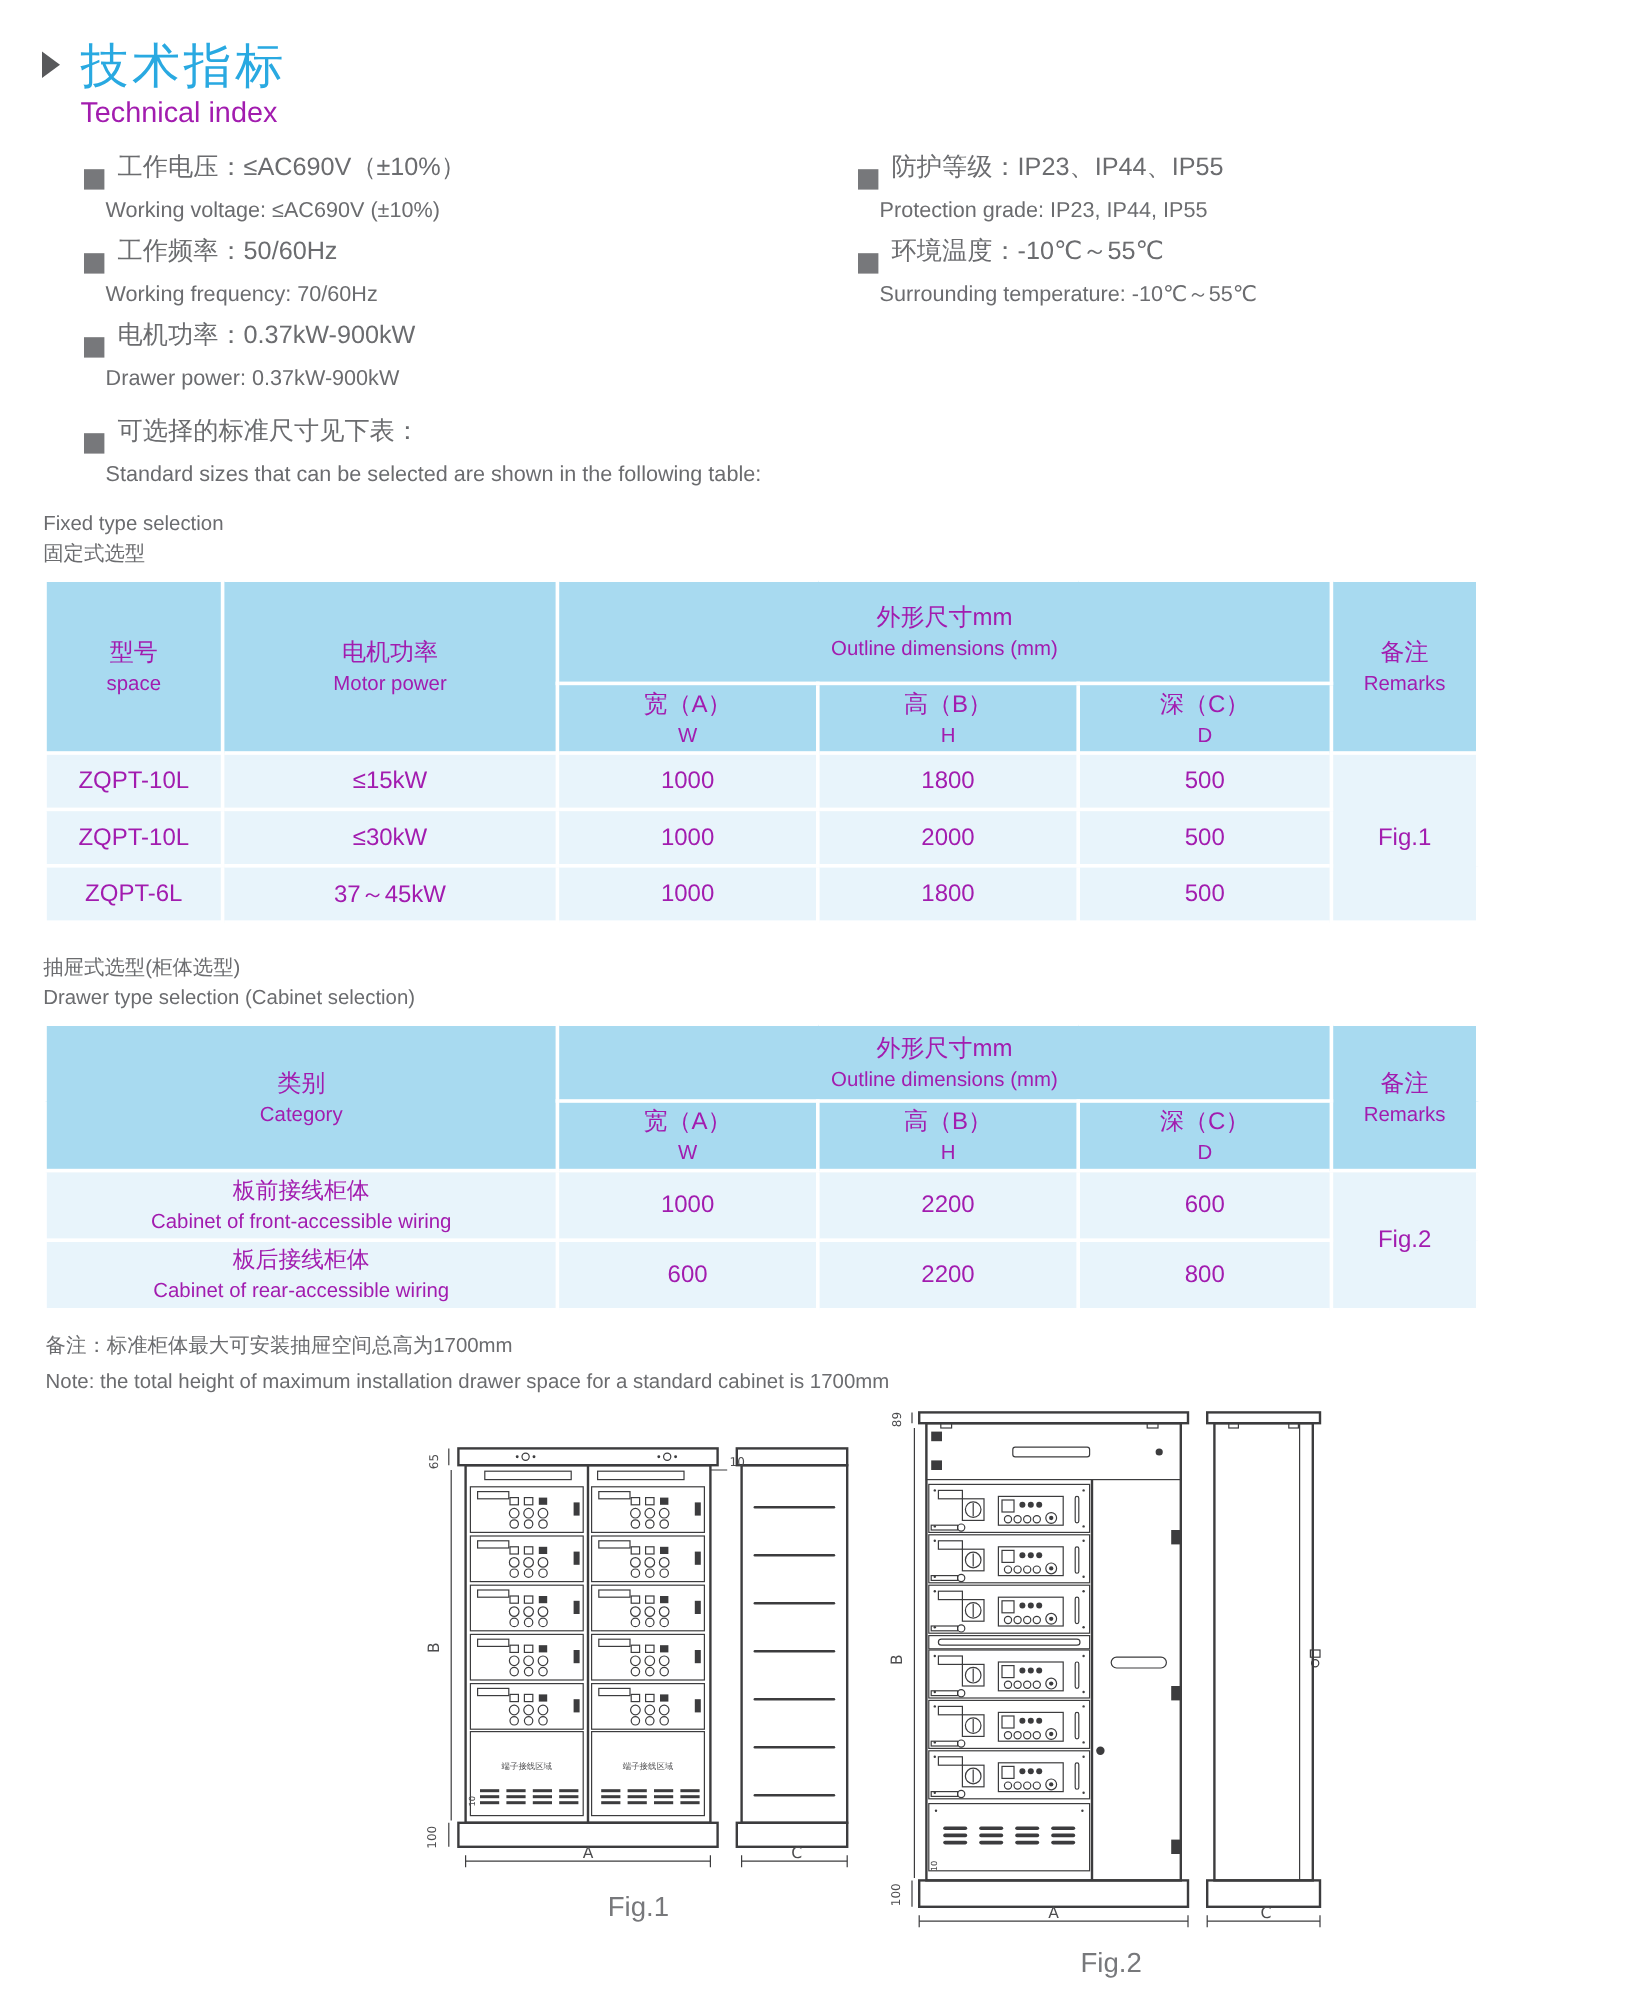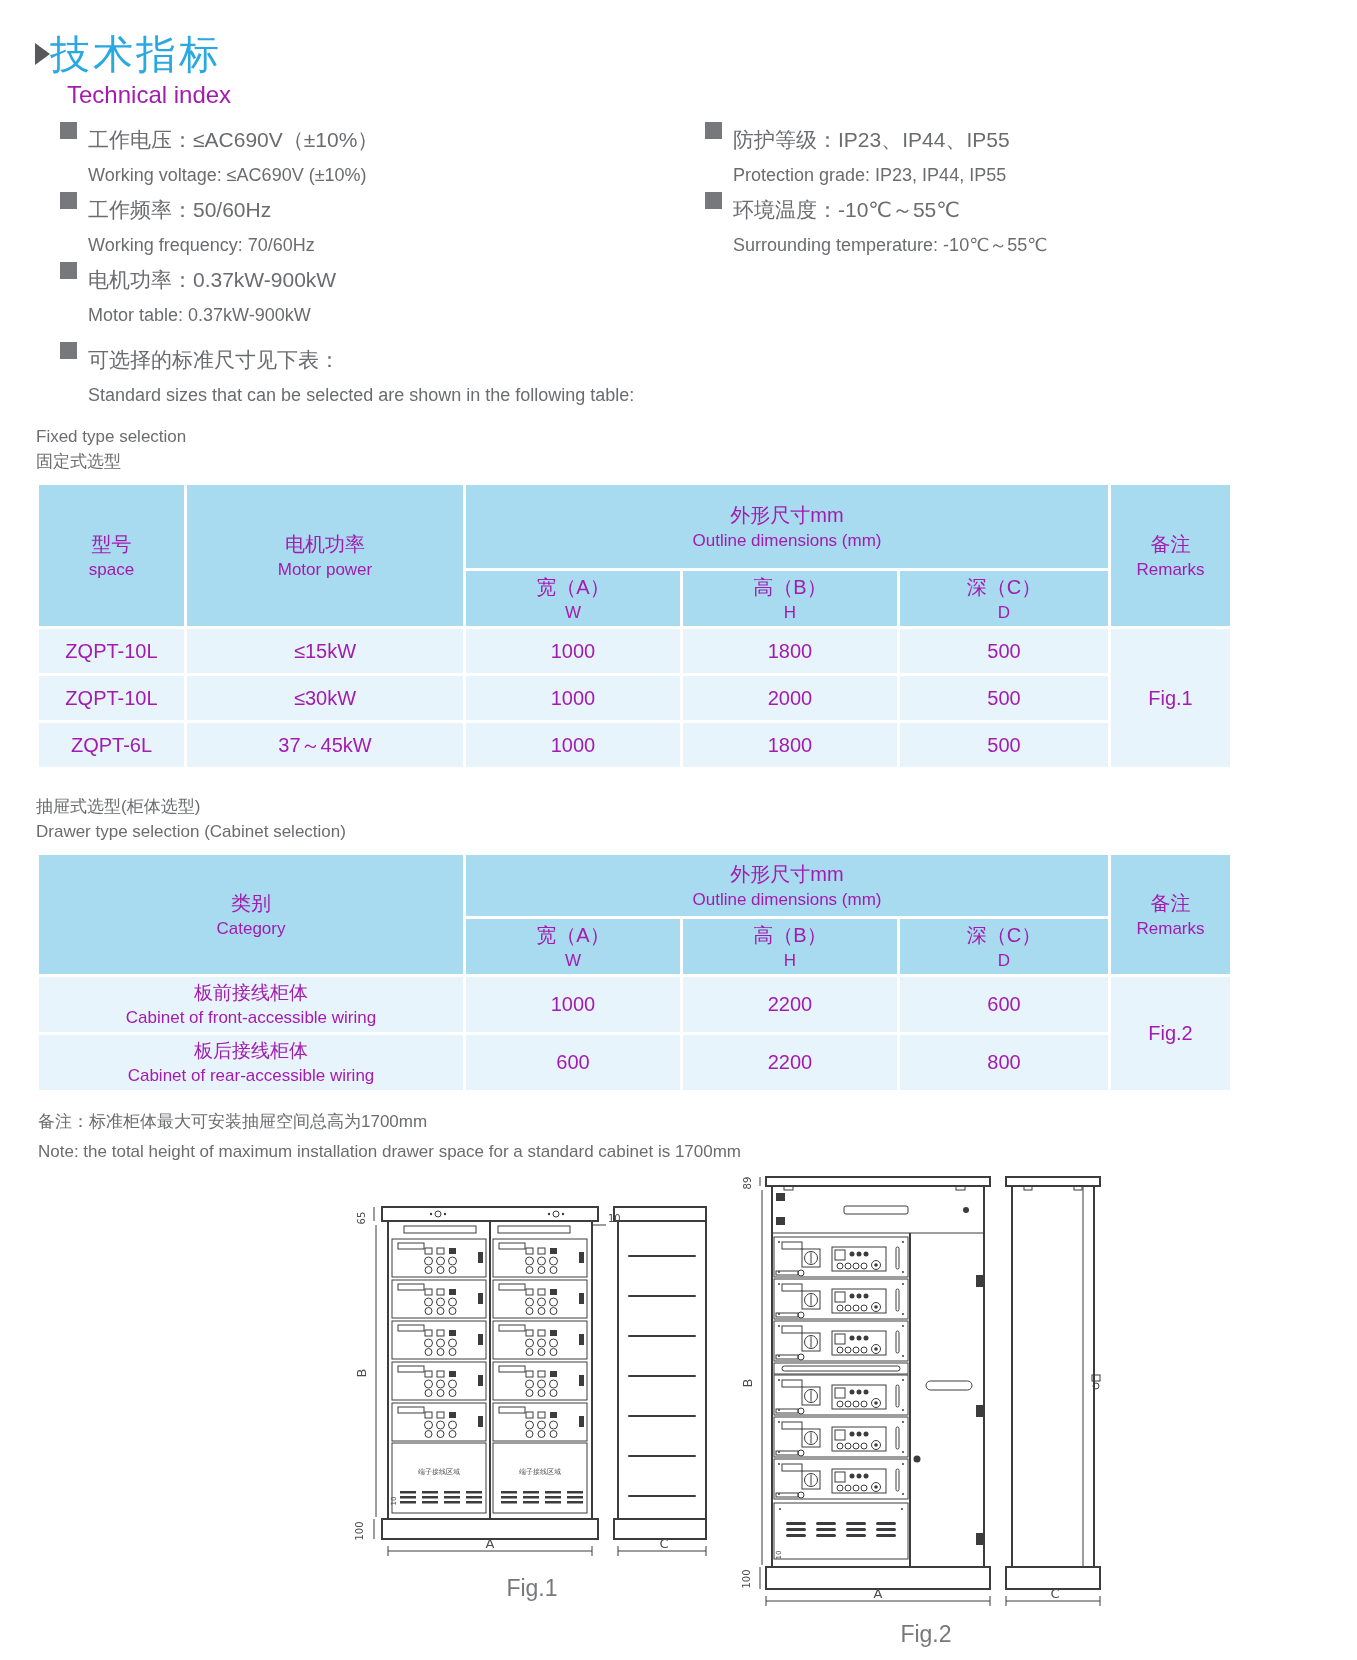--- a/index.html
+++ b/index.html
@@ -4,29 +4,29 @@
 <style>
   * { box-sizing: border-box; }
   body { margin: 0; background: #ffffff; }
   .page {
     width: 1357px; height: 1660px; position: relative; overflow: hidden;
     background: #fff; color: #6b6c6f;
     font-family: "Liberation Sans", "DejaVu Sans", sans-serif;
   }
   
   .title-block { padding: 30px 0 0 35px; }
-  .title-row { display: flex; align-items: center; height: 48px; }
+  .title-row { display: flex; align-items: center; gap: 17px; height: 48px; }
   .arrow-icon { width: 0; height: 0; border-top: 11px solid transparent;
     border-bottom: 11px solid transparent; border-left: 15px solid #58595b; }
   .title-zh { font-size: 40px; color: #29a9e1; letter-spacing: 3px; }
   .title-en { font-size: 24px; color: #a21caf; margin: 4px 0 0 32px; line-height: 26px; }
   
   .specs { margin: 14px 0 0 60px; display: flex; }
   .specs-col-left { width: 645px; }
-  .spec-zh { font-size: 21px; line-height: 36px; display: flex; align-items: flex-start; gap: 11px; }
+  .spec-zh { font-size: 21px; line-height: 36px; display: flex; align-items: flex-end; gap: 11px; margin-left: 10px; }
   .bullet { width: 17px; height: 17px; background: #77787b; flex: none; }
   .spec-en { font-size: 18px; line-height: 34px; margin-left: 28px; }
   .std-note { margin: 10px 0 0 60px; }
   
   .section-label { margin: 12px 0 0 36px; font-size: 17px; }
   .section-label div { line-height: 25px; }
   .section-label.gap-lg { margin-top: 24px; }
   
   table.spec-table { border-collapse: collapse; table-layout: fixed;
     width: 1194px; margin: 8px 0 0 36px; }
@@ -83,21 +83,21 @@
             <span class="bullet"></span>
             <span>工作频率：50/60Hz</span>
           </div>
         <div class="spec-en">Working frequency: 70/60Hz</div>
       </div>
       <div>
         <div class="spec-zh">
             <span class="bullet"></span>
             <span>电机功率：0.37kW-900kW</span>
           </div>
-        <div class="spec-en">Motor table: 0.37kW-900kW</div>
+        <div class="spec-en">Drawer power: 0.37kW-900kW</div>
       </div>
     </div>
     <div class="specs-col-right">
       <div>
         <div class="spec-zh">
             <span class="bullet"></span>
             <span>防护等级：IP23、IP44、IP55</span>
           </div>
         <div class="spec-en">Protection grade: IP23, IP44, IP55</div>
       </div>

